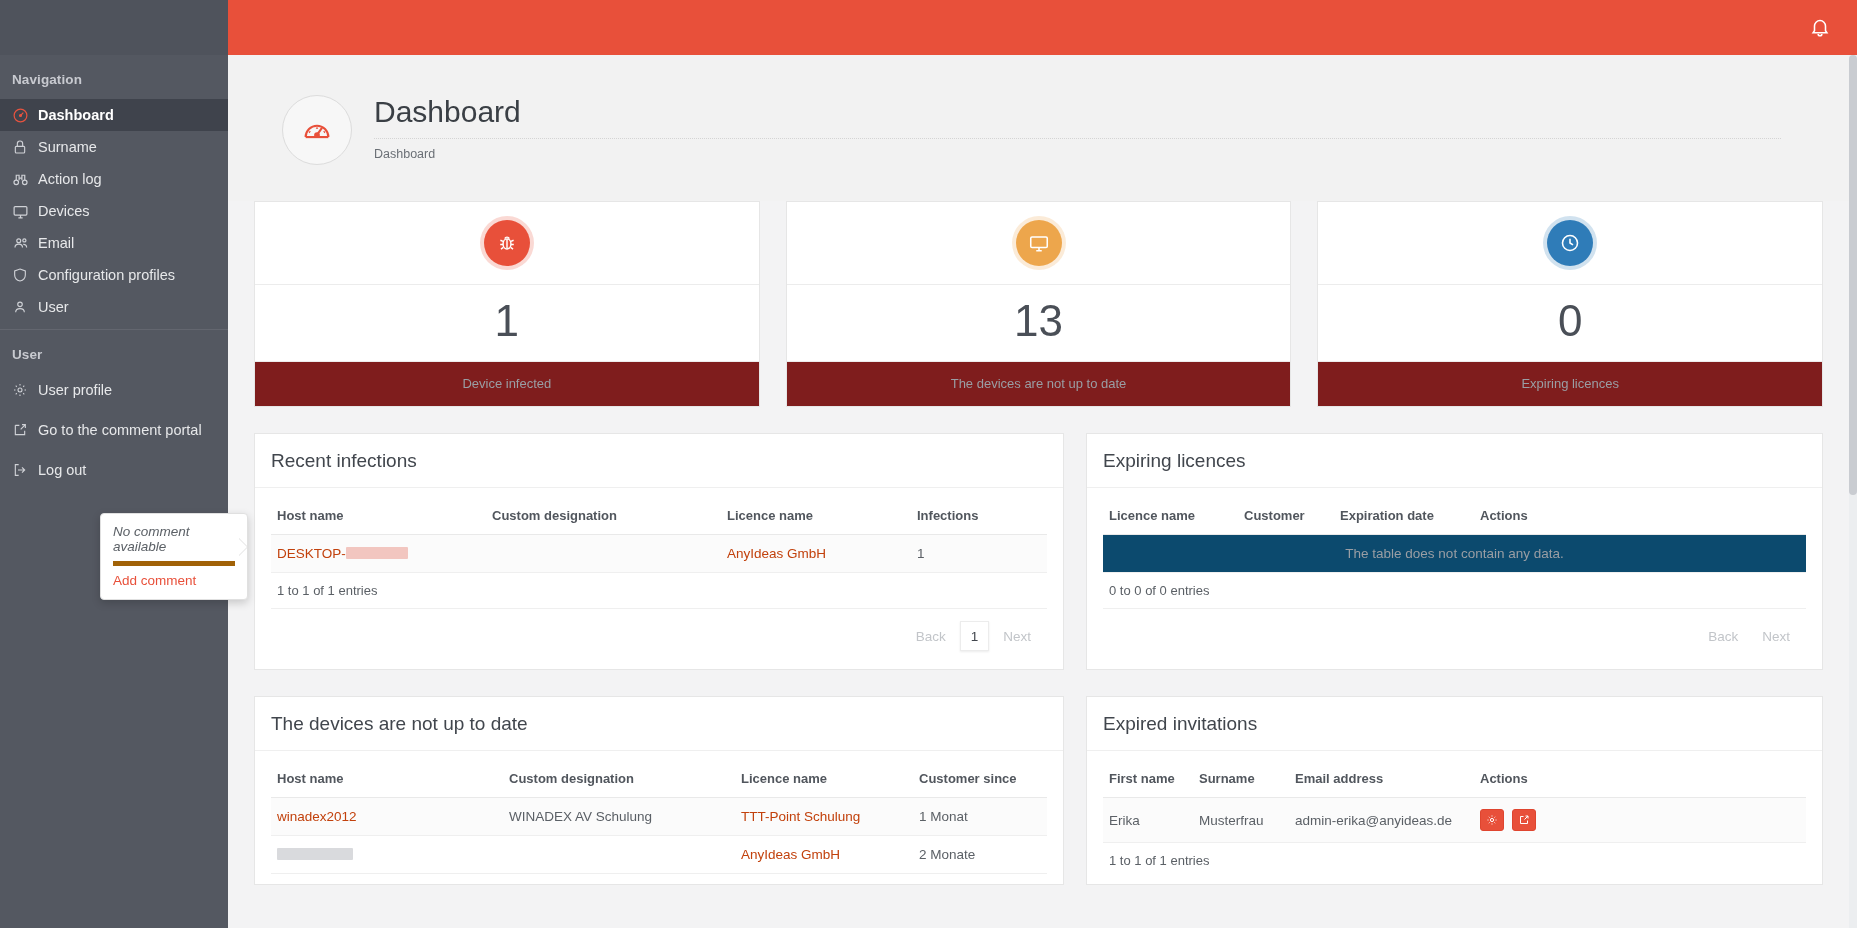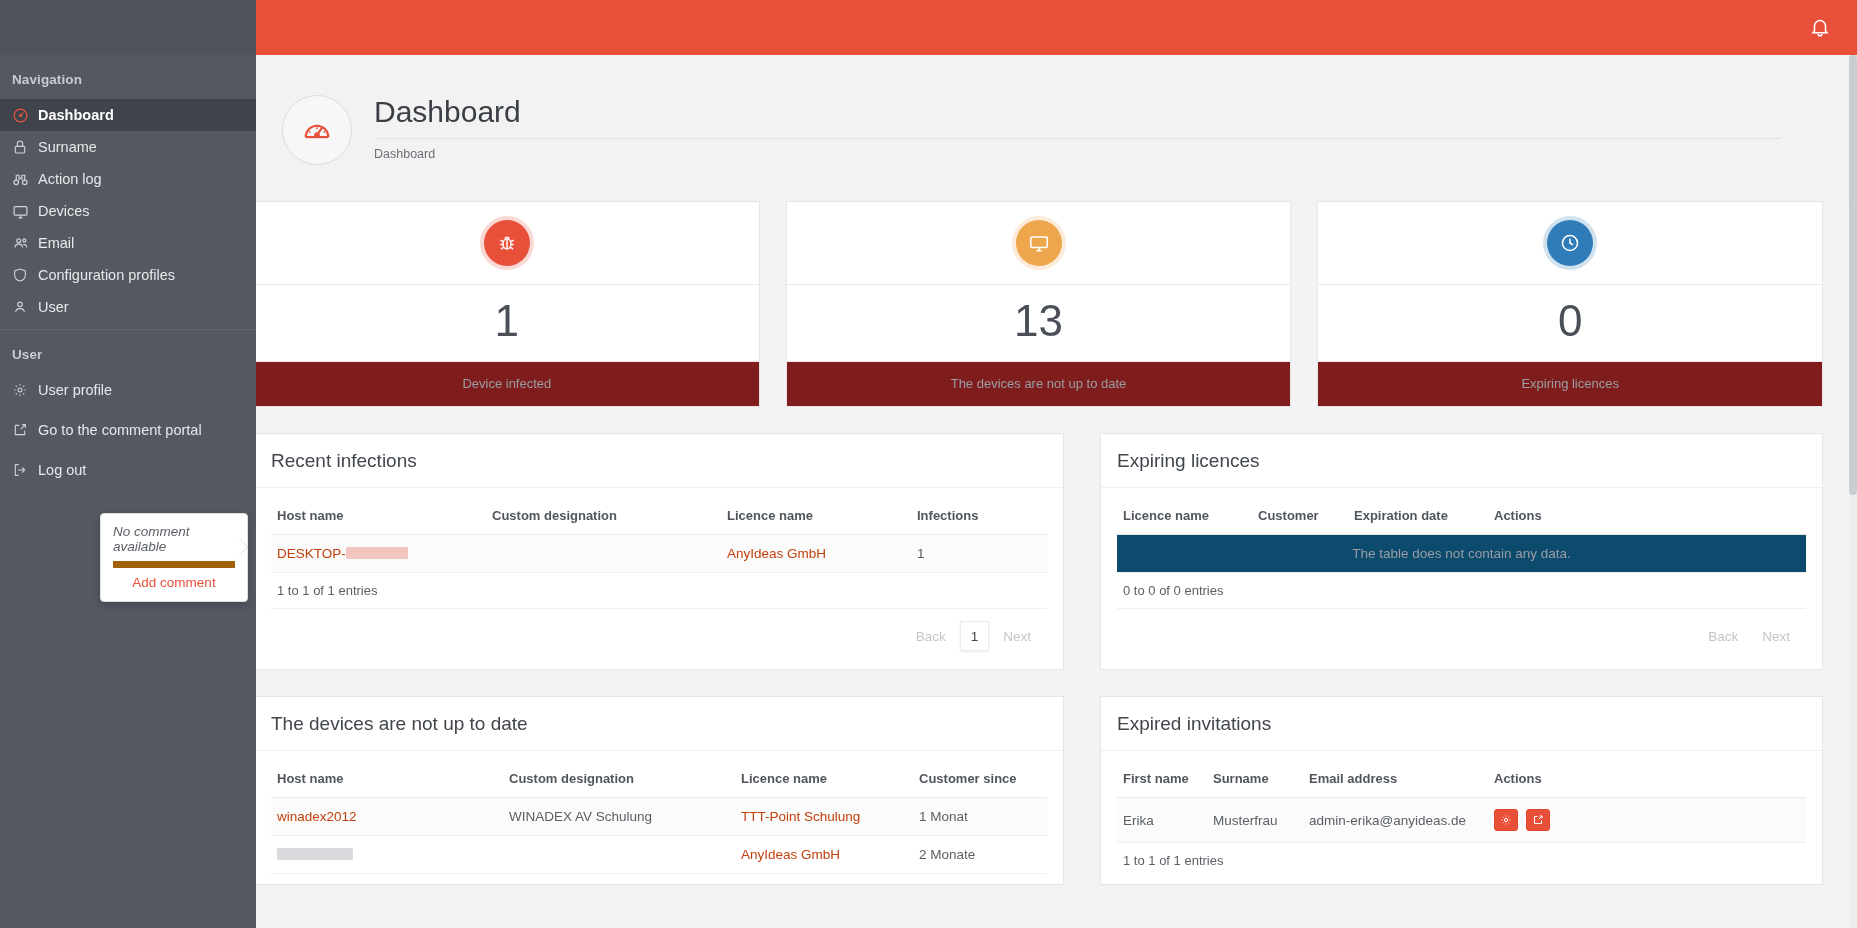--- a/index.html
+++ b/index.html
@@ -5,21 +5,21 @@
   * { box-sizing: border-box; }
   html, body { margin:0; padding:0; }
   body {
     width:1857px; height:928px;
     font-family:"Liberation Sans", sans-serif;
     background:#f3f3f4; color:#5f6368;
     overflow:hidden; position:relative;
   }
   
   #sidebar {
-    position:absolute; left:0; top:0; width:256px; height:928px;
+    position:absolute; left:0; top:0; width:228px; height:928px;
     background:#545861; z-index:20;
   }
   .brand-block { height:55px; background:#4f535c; }
   .nav-heading {
     color:#c8cad0; font-size:13.5px; font-weight:bold;
     padding:17px 0 12px 12px; letter-spacing:.1px;
   }
   .nav-sep { height:1px; background:#63666f; margin:6px 0 0 0; }
   .nav-item {
     display:flex; align-items:center; height:32px;
@@ -96,21 +96,21 @@
   .stat-num {
     border-top:1px solid #ececec;
     font-size:44px; color:#4a4f57; text-align:center;
     padding:14px 0 18px 0; line-height:1;
   }
   .stat-label {
     border-top:1px solid #ececec; background:#7f1d1d;
     text-align:center; font-size:13px; color:#9a9ea4;
     padding:14px 0 15px 0;
   }
-  .panels { display:flex; gap:36px; padding:26px 26px 0 26px; }
+  .panels { display:flex; gap:22px; padding:26px 26px 0 26px; }
   .panel { background:#fff; border:1px solid #e6e6e6; flex:1; min-width:0; }
   .panel.left { flex:0 0 810px; }
   .panel-title {
     font-size:19px; color:#41464d; font-weight:normal;
     padding:16px 0 15px 16px; border-bottom:1px solid #efefef;
   }
   .panel-body { padding:8px 16px 10px 16px; }
   table { width:100%; border-collapse:collapse; font-size:13.5px; }
   thead th {
     text-align:left; font-size:13px; color:#51565d; font-weight:bold;
@@ -152,25 +152,25 @@
   }
   
   #popover {
     position:absolute; left:100px; top:513px; width:148px;
     background:#fff; border:1px solid #e0e0e0; border-radius:4px;
     box-shadow:0 3px 9px rgba(0,0,0,.18); z-index:40;
     padding:10px 12px 11px 12px;
   }
   #popover .pv-note {
     font-style:italic; font-size:13.5px; color:#5b6066;
-    padding-bottom:7px; border-bottom:7px solid #a16207;
+    padding-bottom:7px; border-bottom:5px solid #a16207;
   }
   #popover .pv-link {
     display:block; margin-top:7px; color:#e8503a;
-    font-size:13.5px; text-decoration:none; cursor:pointer;text-align:center;
+    font-size:13.5px; text-decoration:none; cursor:pointer;
   }
   #popover:after {
     content:""; position:absolute; right:-9px; top:24px;
     border:9px solid transparent; border-left-color:#fff;
   }
   #popover:before {
     content:""; position:absolute; right:-10px; top:24px;
     border:9px solid transparent; border-left-color:#e0e0e0;
   }
 </style>

